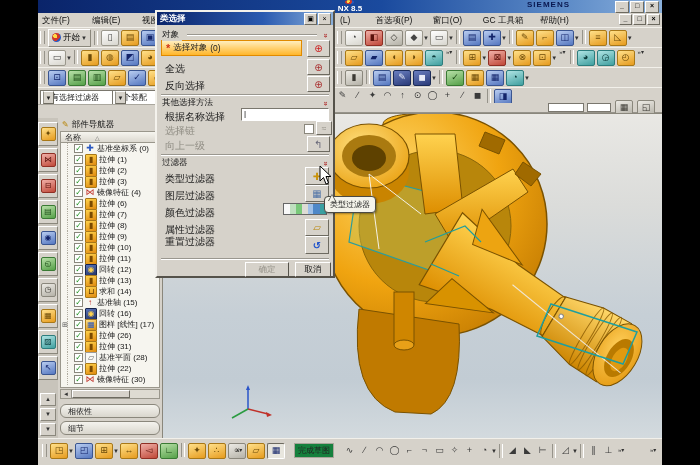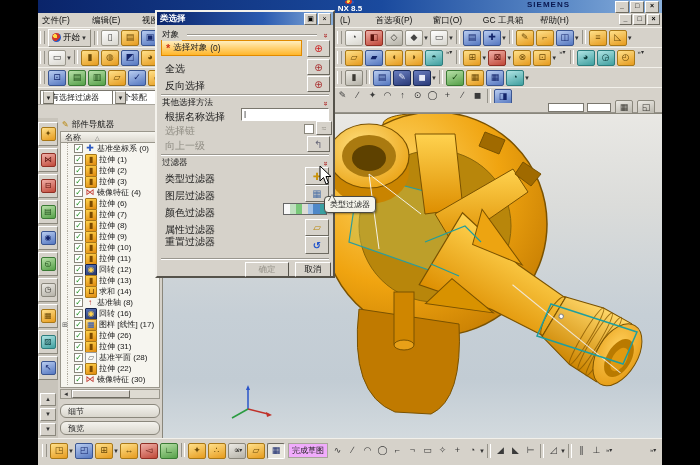--- a/index.html
+++ b/index.html
@@ -101,22 +101,22 @@
   .pill{height:12px;border:1px solid #8a877c;border-radius:6px;margin-bottom:3px;
     background:linear-gradient(#f4f3ee,#d9d6cd);font-size:8px;color:#222;display:flex;
     align-items:center;padding-left:7px;}
   
   .graphics{position:absolute;left:124px;top:113px;width:500px;height:325px;
     background:linear-gradient(180deg,#e9e8e4 0%,#dbdcda 28%,#c6cfd6 62%,#c2ccd4 82%,#d3dade 100%);
     border-top:1px solid #8a877c;border-left:1px solid #8a877c;box-sizing:border-box;overflow:hidden;}
   
   .bottombar{position:absolute;left:0;top:438px;width:624px;height:27px;background:#d6d2ca;
     border-top:1px solid #f2f0ea;overflow:hidden;}
-  .finish-btn{font-size:8px;color:#222;padding:1px 3px;margin:0 2px;white-space:nowrap;
-    background:#f0abfc;border:1px solid #a8a59a;}
+  .finish-btn{font-size:8px;color:#222;padding:1px 3px;margin:0 8px;white-space:nowrap;
+    background:#15803d;border:1px solid #a8a59a;}
   
   .dialog{position:absolute;left:117px;top:10px;width:180px;height:268px;background:#d6d2ca;
     border:2px solid;border-color:#f4f2ec #55524a #55524a #f4f2ec;box-sizing:border-box;z-index:40;}
   .dtitle{position:absolute;left:0;top:0;width:176px;height:13px;
     background:linear-gradient(90deg,#0a246a,#2a5ab0 60%,#8ab0dc);display:flex;align-items:center;
     color:#fff;font-size:8.5px;font-weight:bold;padding-left:3px;box-sizing:border-box;}
   .dtbtns{position:absolute;right:2px;top:1px;display:flex;gap:1px;}
   .dtb{width:11px;height:10px;background:#d6d2ca;border:1px solid;border-color:#fff #6d6a60 #6d6a60 #fff;
     font-size:7px;line-height:9px;text-align:center;color:#000;}
   .dsec{position:absolute;left:5px;font-size:8.5px;color:#222;background:#d6d2ca;padding-right:3px;z-index:2;white-space:nowrap;}
@@ -528,21 +528,21 @@
         <div class="trow">
           <span class="tline"></span>
           <span class="cb">✓</span>
           <span class="fi fi-unite">⊔</span>
           <span>求和 (14)</span>
         </div>
         <div class="trow">
           <span class="tline"></span>
           <span class="cb">✓</span>
           <span class="fi fi-axis">↑</span>
-          <span>基准轴 (8)</span>
+          <span>基准轴 (15)</span>
         </div>
         <div class="trow">
           <span class="tline"></span>
           <span class="cb">✓</span>
           <span class="fi fi-revolve">◉</span>
           <span>回转 (16)</span>
         </div>
         <div class="trow">
           <span class="tline"></span>
           <span class="exp">⊞</span>
@@ -579,20 +579,21 @@
           <span class="cb">✓</span>
           <span class="fi fi-mirror">⋈</span>
           <span>镜像特征 (30)</span>
         </div>
       </div>
     <div class="hscroll">
       <span class="hsb">◄</span>
       <span class="hthumb"></span>
     </div>
     <div class="panels" id="panels">
+        <div class="pill">相依性</div>
         <div class="pill">细节</div>
         <div class="pill">预览</div>
       </div>
   </div>
 
   <div class="bottombar">
     <div class="grp" style="left:2px;top:3px">
         <span class="grip"></span>
         <span id="g-botl" style="display:flex">
           <span class="tbi t-gold">◳</span>

